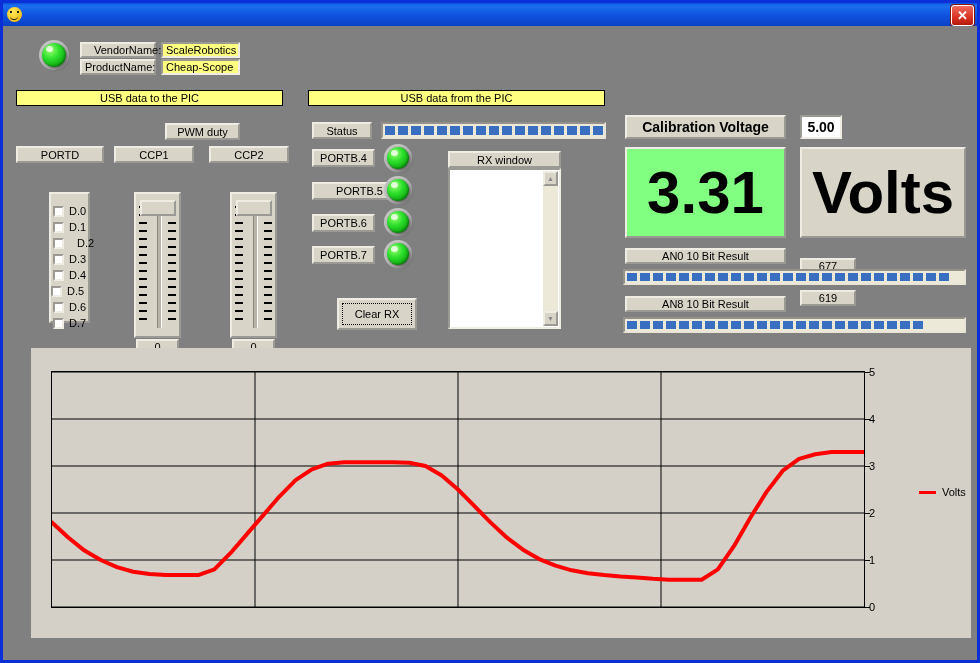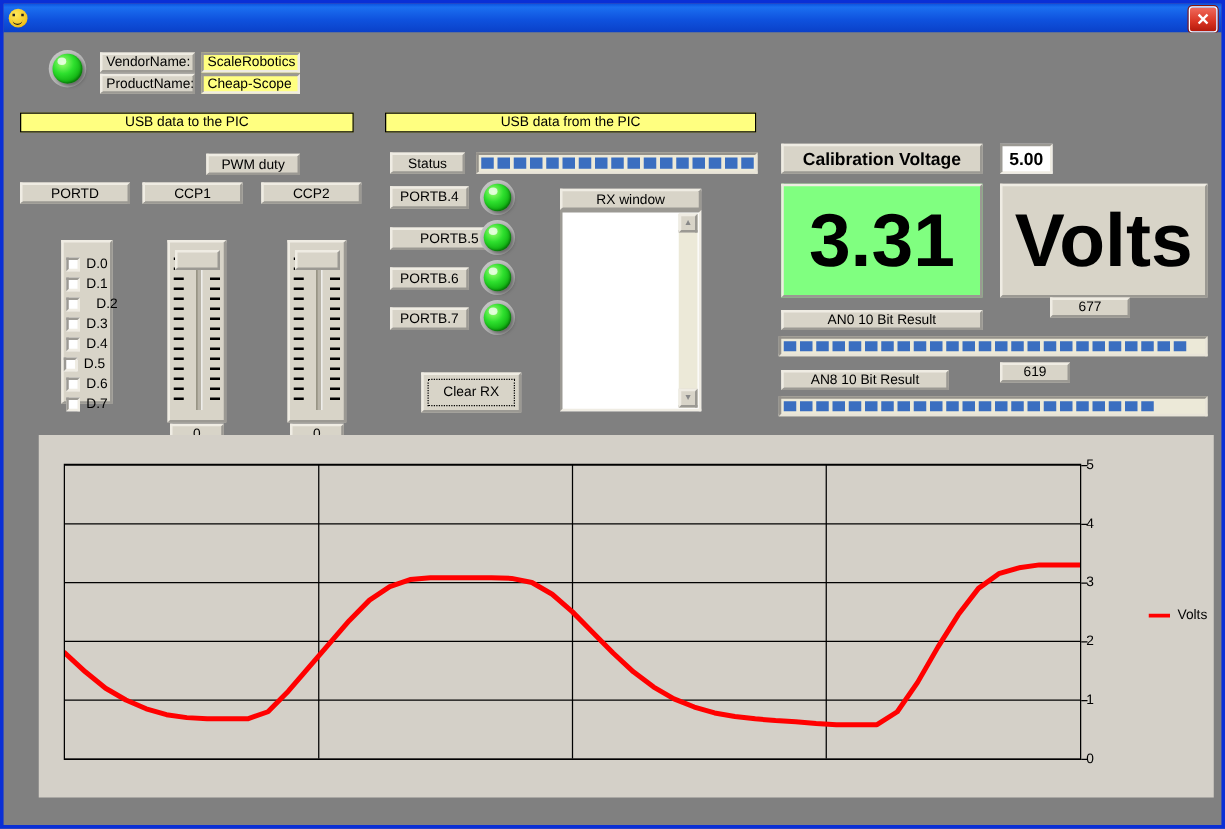--- a/index.html
+++ b/index.html
@@ -148,21 +148,21 @@
   <div id="titlebar">
     <div id="title-icon"></div>
     <div id="close-btn">✕</div>
   </div>
 
   <div id="client">
 
     <div style="position:absolute;left:36px;top:14px;" class="ledring">
       <div class="led"></div>
     </div>
-    <div class="lbl" style="position:absolute;left:77px;top:16px;width:76px;height:16px;justify-content:flex-start;padding-left:3px;">VendorName:</div>
+    <div class="lbl" style="position:absolute;left:77px;top:16px;width:76px;height:16px;justify-content:flex-start;padding-left:12px;">VendorName:</div>
     <div class="txtbox yel" style="position:absolute;left:158px;top:16px;width:79px;height:16px;">ScaleRobotics</div>
     <div class="lbl" style="position:absolute;left:77px;top:33px;width:76px;height:16px;justify-content:flex-start;padding-left:3px;">ProductName:</div>
     <div class="txtbox yel" style="position:absolute;left:158px;top:33px;width:79px;height:16px;">Cheap-Scope</div>
 
     <div class="yellowbar" style="position:absolute;left:13px;top:64px;width:267px;height:16px;">USB data to the PIC</div>
     <div class="yellowbar" style="position:absolute;left:305px;top:64px;width:297px;height:16px;">USB data from the PIC</div>
 
     <div class="lbl" style="position:absolute;left:162px;top:97px;width:75px;height:17px;">PWM duty</div>
 
     <div class="lbl" style="position:absolute;left:13px;top:120px;width:88px;height:17px;">PORTD</div>
@@ -344,21 +344,21 @@
     <div class="txtbox" style="position:absolute;left:797px;top:89px;width:42px;height:24px;font-size:14px;font-weight:bold;justify-content:center;padding-left:0;">5.00</div>
 
     <div id="voltage-display" style="position:absolute;left:622px;top:121px;width:161px;height:91px;background:#80ff80;border:2px outset #efece3;box-sizing:border-box;display:flex;align-items:center;justify-content:center;">
       <span style="font-size:60px;font-weight:bold;line-height:1;color:#000;">3.31</span>
     </div>
     <div style="position:absolute;left:797px;top:121px;width:166px;height:91px;background:#d8d4c8;border:2px outset #efece3;box-sizing:border-box;display:flex;align-items:center;justify-content:center;">
       <span style="font-size:60px;font-weight:bold;line-height:1;color:#000;">Volts</span>
     </div>
 
     <div class="lbl" style="position:absolute;left:622px;top:222px;width:161px;height:16px;">AN0 10 Bit Result</div>
-    <div class="lbl" style="position:absolute;left:797px;top:212px;width:64px;height:16px;margin-left:40px;">677</div>
+    <div class="lbl" style="position:absolute;left:797px;top:232px;width:56px;height:16px;">677</div>
     <div class="pbar" id="an0-pbar" style="position:absolute;left:620px;top:243px;width:343px;height:16px;">
       <div class="pfill">
           <span class="pseg"></span>
           <span class="pseg"></span>
           <span class="pseg"></span>
           <span class="pseg"></span>
           <span class="pseg"></span>
           <span class="pseg"></span>
           <span class="pseg"></span>
           <span class="pseg"></span>
@@ -375,21 +375,21 @@
           <span class="pseg"></span>
           <span class="pseg"></span>
           <span class="pseg"></span>
           <span class="pseg"></span>
           <span class="pseg"></span>
           <span class="pseg"></span>
           <span class="pseg"></span>
         </div>
     </div>
 
-    <div class="lbl" style="position:absolute;left:622px;top:270px;width:134px;height:16px;">AN8 10 Bit Result</div>
+    <div class="lbl" style="position:absolute;left:622px;top:270px;width:161px;height:16px;">AN8 10 Bit Result</div>
     <div class="lbl" style="position:absolute;left:797px;top:264px;width:56px;height:16px;">619</div>
     <div class="pbar" id="an8-pbar" style="position:absolute;left:620px;top:291px;width:343px;height:16px;">
       <div class="pfill">
           <span class="pseg"></span>
           <span class="pseg"></span>
           <span class="pseg"></span>
           <span class="pseg"></span>
           <span class="pseg"></span>
           <span class="pseg"></span>
           <span class="pseg"></span>

